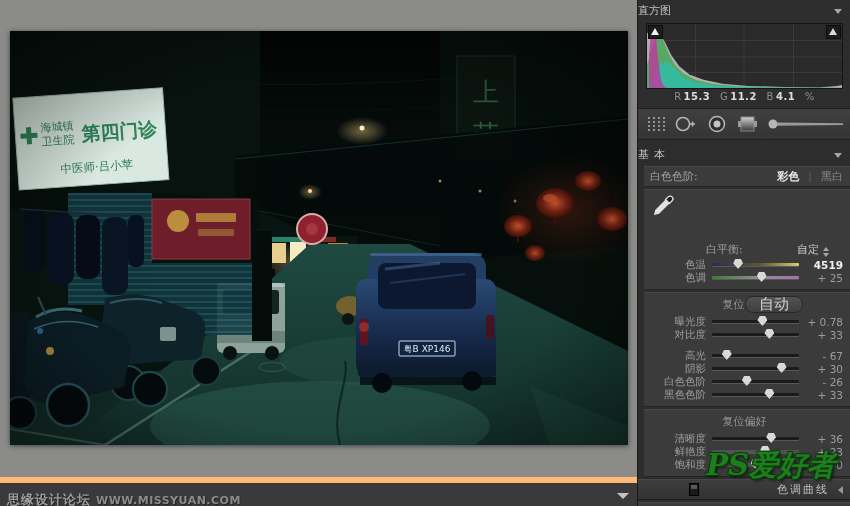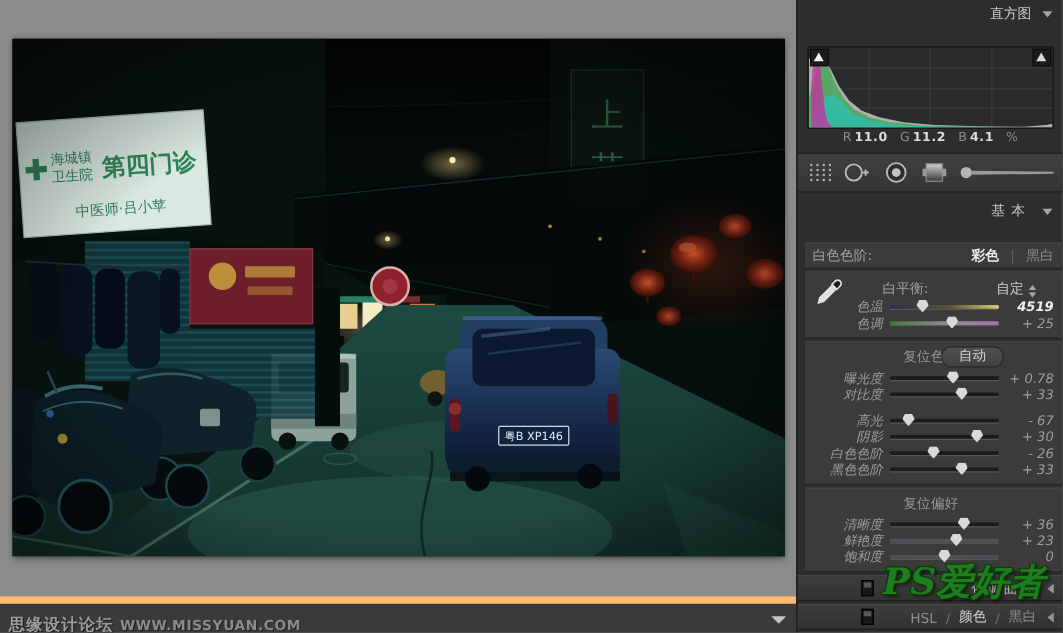--- a/index.html
+++ b/index.html
@@ -13,21 +13,21 @@
   .bottom-bar{position:absolute;left:0;top:477px;width:637px;height:29px;background:#3a3a3a;
               border-top:6px solid #fdba74;}
   .my-mark{position:absolute;left:7px;top:6px;white-space:nowrap;}
   .my1{font-size:13px;font-weight:bold;color:#9c9c9c;text-shadow:1px 1px 0 #1f1f1f;letter-spacing:1px;}
   .my2{font-size:11px;font-weight:bold;color:#8b8b8b;text-shadow:1px 1px 0 #242424;letter-spacing:.5px;margin-left:5px;}
   .fs-arrow{position:absolute;left:617px;top:10px;width:0;height:0;
             border-left:6px solid transparent;border-right:6px solid transparent;border-top:6px solid #c4c4c4;}
   
   .panel{position:absolute;left:637px;top:0;width:213px;height:506px;background:#2d2d2d;
          border-left:1px solid #191919;overflow:hidden;font-size:11px;color:#b5b5b5;}
-  .p-header{height:36px;line-height:22px;text-align:right;padding-right:26px;color:#c6c6c6;position:relative;}
+  .p-header{height:22px;line-height:22px;text-align:left;padding-right:26px;color:#c6c6c6;position:relative;}
   .tri-down{position:absolute;right:9px;top:9px;width:0;height:0;
             border-left:4px solid transparent;border-right:4px solid transparent;border-top:5px solid #a5a5a5;}
   .tri-left{position:absolute;right:8px;top:6px;width:0;height:0;
             border-top:4px solid transparent;border-bottom:4px solid transparent;border-right:5px solid #969696;}
   .hist-wrap{margin:1px 8px 0 8px;height:64px;background:#262626;border:1px solid #141414;position:relative;}
   .clip{position:absolute;top:1px;width:13px;height:12px;background:#1c1c1c;border:1px solid #0c0c0c;}
   .clip-l{left:1px;} .clip-r{right:1px;}
   .clip i{position:absolute;left:2px;top:2px;width:0;height:0;display:block;
           border-left:4px solid transparent;border-right:4px solid transparent;border-bottom:7px solid #f2f2f2;}
   .clip-r i{border-bottom-color:#d8d8d8;}
@@ -39,45 +39,45 @@
   .basic-head{margin-top:4px;}
   .basic-head .lbl{letter-spacing:5px;}
   .section{margin:0 0 2px 6px;background:#3b3b3b;border-top:1px solid #474747;border-bottom:1px solid #252525;
            padding:3px 8px 5px 2px;}
   .treat{display:flex;align-items:center;height:15px;padding:2px 8px 2px 6px;}
   .treat .t-label{color:#a2a2a2;}
   .t-color{margin-left:auto;color:#ececec;font-weight:bold;}
   .t-sep{color:#5e5e5e;margin:0 9px;}
   .t-bw{color:#8a8a8a;}
   .wb{position:relative;}
-  .wb-head{display:flex;align-items:center;height:18px;padding-left:60px;}
+  .wb-head{display:flex;align-items:center;height:18px;padding-left:60px;margin-top:47px;}
   .wb-label{color:#a0a0a0;}
   .wb-value{margin-left:auto;margin-right:14px;color:#cecece;display:flex;align-items:flex-end;gap:4px;}
   .updn{display:inline-flex;flex-direction:column;gap:2px;}
   .updn i{width:0;height:0;display:block;border-left:3px solid transparent;border-right:3px solid transparent;}
   .updn .u{border-bottom:4px solid #a8a8a8;} .updn .d{border-top:4px solid #a8a8a8;}
   .dropper{position:absolute;left:6px;top:3px;}
-  .srow{display:flex;align-items:center;height:13px;font-style:italic;}
+  .srow{display:flex;align-items:center;height:13px;}
   .srow.gap{margin-top:8px;}
   .slabel{width:60px;text-align:right;color:#9d9d9d;font-size:10.5px;padding-right:6px;white-space:nowrap;}
   .strack{flex:1;height:3px;background:#1b1b1b;border-radius:1px;position:relative;
           box-shadow:0 1px 0 rgba(255,255,255,.15);}
   .track-temp{background:linear-gradient(90deg,#272e4f 0%,#5a5733 55%,#d7cd6f 100%);}
   .track-tint{background:linear-gradient(90deg,#3f7a33 0%,#8e8e8e 52%,#a870b4 100%);}
   .track-vib{background:linear-gradient(90deg,#51505b,#56524b,#4c5456);}
   .track-sat{background:linear-gradient(90deg,#544d4d,#4d544d,#4c4c55);}
   .sthumb{position:absolute;top:-4px;width:10px;height:10px;background:#d9d9d9;
           clip-path:polygon(50% 100%,0 42%,22% 0,78% 0,100% 42%);box-shadow:0 0 1px #000;}
   .svalue{width:44px;text-align:right;color:#9d9d9d;font-size:10.5px;white-space:nowrap;}
   .svalue.bright{color:#efefef;font-weight:bold;}
   .sec-head{position:relative;height:17px;display:flex;align-items:center;justify-content:center;
             color:#979797;margin-bottom:2px;}
   .auto-btn{position:absolute;right:40px;top:0;height:15px;line-height:14px;padding:0 13px;
             background:linear-gradient(#525252,#3f3f3f);border:1px solid #282828;border-radius:8px;
-            color:#d2d2d2;font-size:11px;}
+            color:#d2d2d2;font-size:15px;}
   .c-head{height:19px;margin-top:2px;background:linear-gradient(#3d3d3d,#323232);
           border-top:1px solid #484848;border-bottom:1px solid #1f1f1f;
           display:flex;align-items:center;position:relative;color:#bfbfbf;padding-left:47px;}
   .c-head .lbl{margin-left:auto;letter-spacing:2px;padding-right:22px;}
   .toggle{width:8px;height:11px;margin-left:4px;background:#191919;border:1px solid #000;position:relative;}
   .toggle::after{content:"";position:absolute;left:1px;right:1px;top:1px;height:4px;background:#585858;}
   .hsl-lbls{margin-left:auto;padding-right:22px;display:flex;gap:7px;align-items:flex-end;}
   .hsl-dim{color:#8d8d8d;} .hsl-sep{color:#6d6d6d;} .hsl-bright{color:#d6d6d6;}
   .c-head.partial{height:9px;overflow:hidden;}
   .ps-mark{position:absolute;right:2px;top:450px;width:156px;text-align:center;z-index:60;pointer-events:none;}
@@ -328,21 +328,21 @@
       </svg>
       <span class="clip clip-l">
           <i></i>
         </span>
       <span class="clip clip-r">
           <i></i>
         </span>
     </div>
 
     <div class="rgb-row">
-      <span>R</span><b>11.0</b>
+      <span>R</span><b>15.3</b>
       <span>G</span><b>11.2</b>
       <span>B</span><b>4.1</b>
       <span>%</span>
     </div>
 
     <div class="tool-strip">
       <svg width="20" height="18">
         <g fill="#b0b0b0">
             <circle cx="3" cy="3" r="1"></circle>
             <circle cx="8" cy="3" r="1"></circle>

